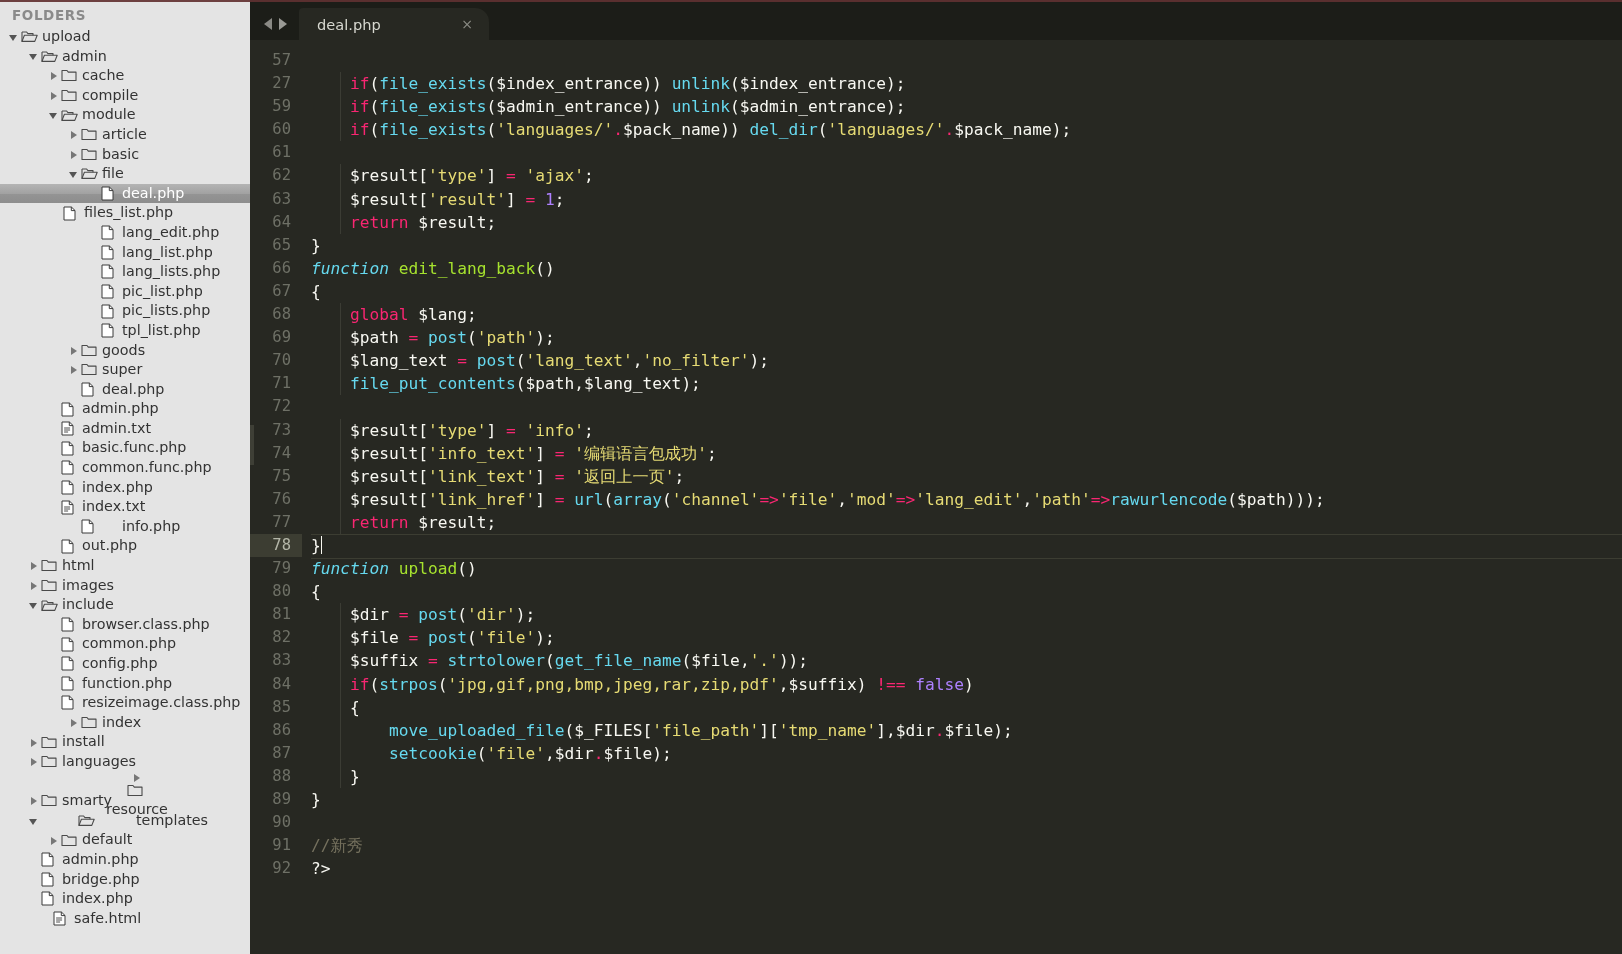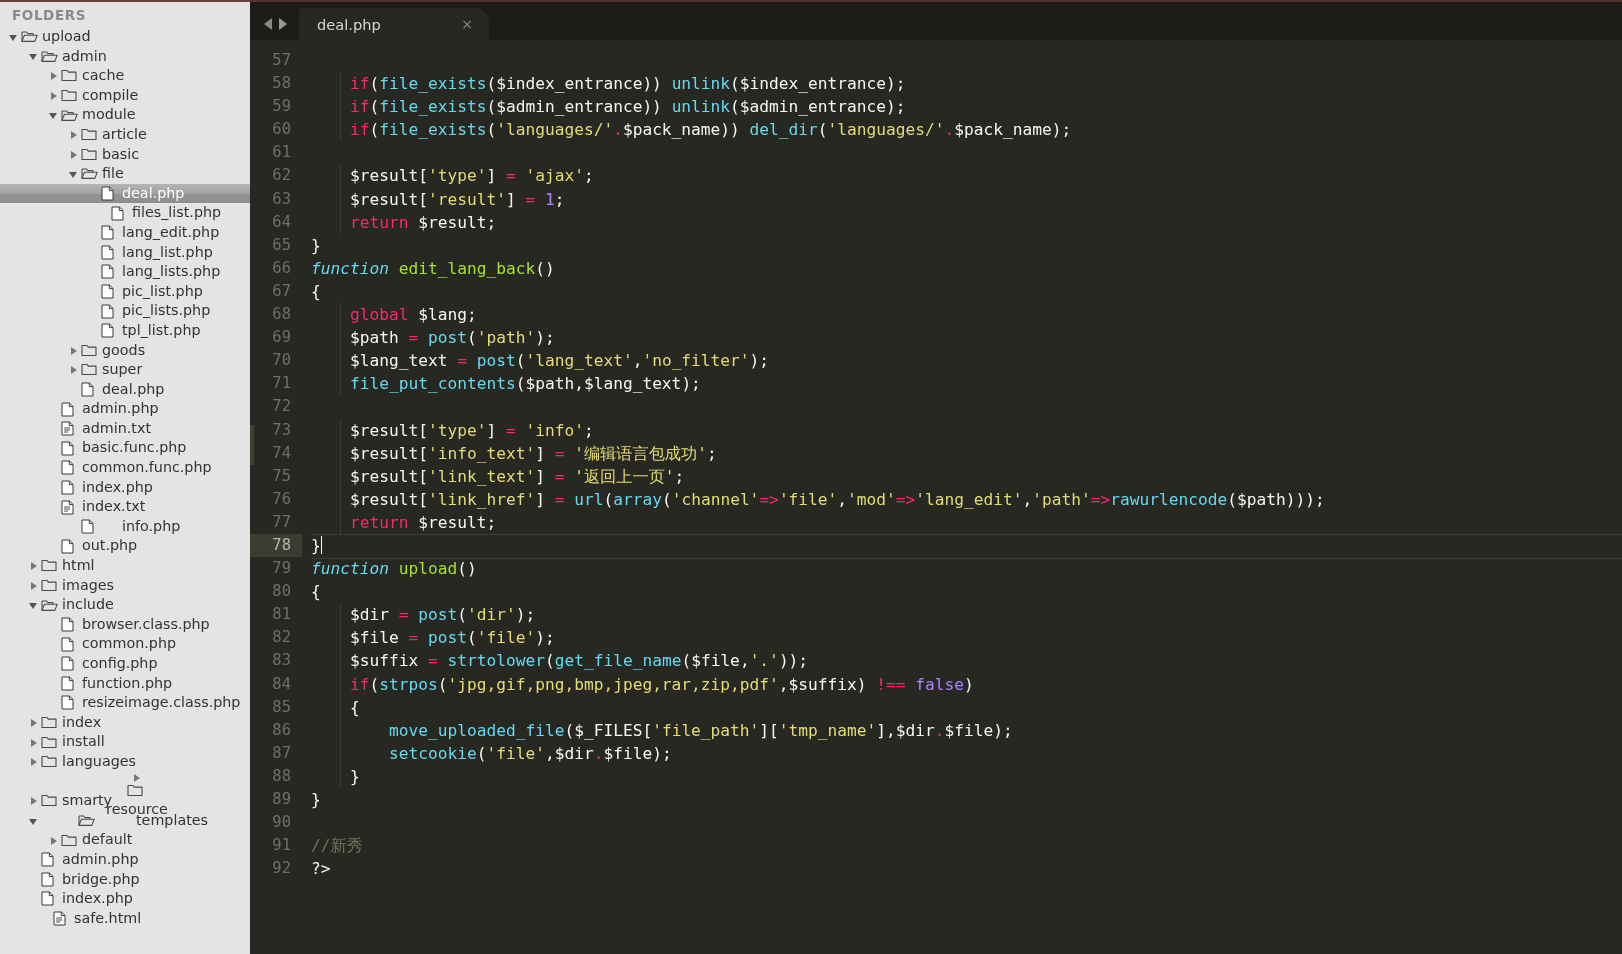--- a/index.html
+++ b/index.html
@@ -257,21 +257,21 @@
         <div class="row selected" style="padding-left: 88px;">
           <span class="arrow none"></span>
           <span class="ficon">
             <svg width="13" height="15" viewBox="0 0 13 15">
               <path d="M1 1h7.4L12 4.5V14H1z" fill="#fff" stroke="#3b3b3b" stroke-width="1"></path>
               <path d="M8.3 1v3.6H12" fill="none" stroke="#3b3b3b" stroke-width="1"></path>
             </svg>
           </span>
           <span class="label">deal.php</span>
         </div>
-        <div class="row" style="padding-left: 98px;">
+        <div class="row" style="padding-left: 50px;">
           <span class="arrow none"></span>
           <span class="ficon">
             <svg width="13" height="15" viewBox="0 0 13 15">
               <path d="M1 1h7.4L12 4.5V14H1z" fill="#fff" stroke="#3b3b3b" stroke-width="1"></path>
               <path d="M8.3 1v3.6H12" fill="none" stroke="#3b3b3b" stroke-width="1"></path>
             </svg>
           </span>
           <span class="label">files_list.php</span>
         </div>
         <div class="row" style="padding-left: 88px;">
@@ -516,21 +516,21 @@
         <div class="row" style="padding-left: 48px;">
           <span class="arrow none"></span>
           <span class="ficon">
             <svg width="13" height="15" viewBox="0 0 13 15">
               <path d="M1 1h7.4L12 4.5V14H1z" fill="#fff" stroke="#3b3b3b" stroke-width="1"></path>
               <path d="M8.3 1v3.6H12" fill="none" stroke="#3b3b3b" stroke-width="1"></path>
             </svg>
           </span>
           <span class="label">resizeimage.class.php</span>
         </div>
-        <div class="row" style="padding-left: 28px;">
+        <div class="row" style="padding-left: 28px; margin-left: 40px;">
           <span class="arrow right"></span>
           <span class="ficon">
             <svg width="16" height="14" viewBox="0 0 16 14">
               <path d="M1 2.5h5l1.3 1.6H15v8.4H1z" fill="none" stroke="#4a4a4a" stroke-width="1.1" stroke-linejoin="round"></path>
             </svg>
           </span>
           <span class="label">index</span>
         </div>
         <div class="row" style="padding-left: 28px;">
           <span class="arrow right"></span>
@@ -644,21 +644,21 @@
         <span class="tab-close">×</span>
       </div>
     </div>
 
     <div id="codearea">
       <div id="editscroll">
         <div class="thumb" style="top:385px;height:40px;"></div>
       </div>
       <div id="gutter">
           <div class="ln">57</div>
-          <div class="ln">58</div>
+          <div class="ln">27</div>
           <div class="ln">59</div>
           <div class="ln">60</div>
           <div class="ln">61</div>
           <div class="ln">62</div>
           <div class="ln">63</div>
           <div class="ln">64</div>
           <div class="ln">65</div>
           <div class="ln">66</div>
           <div class="ln">67</div>
           <div class="ln">68</div>

